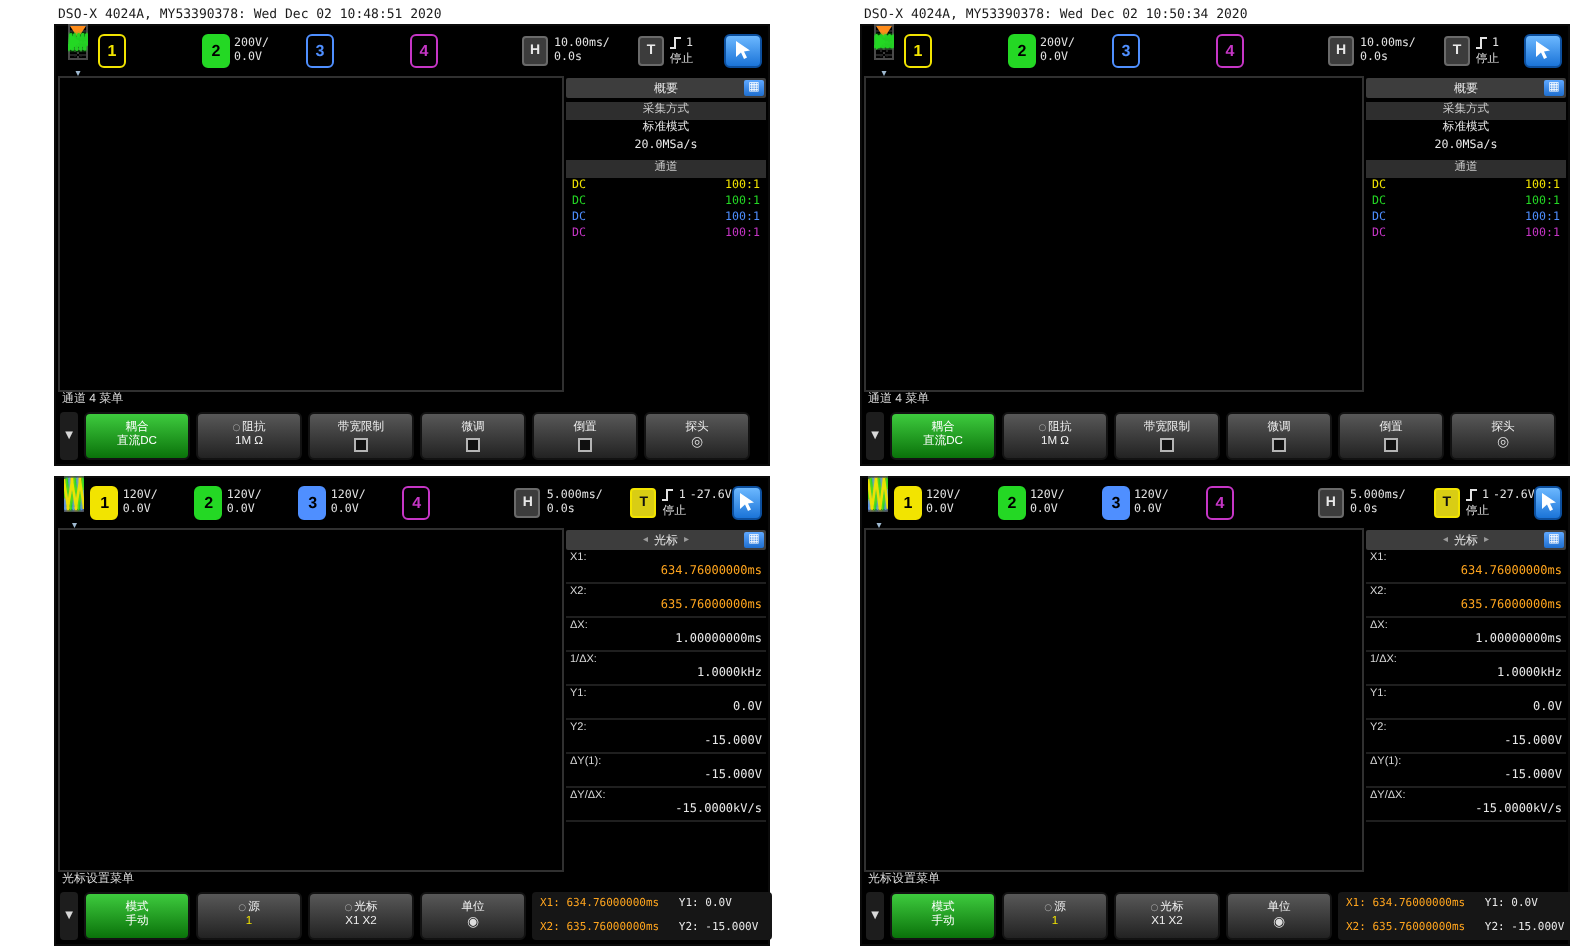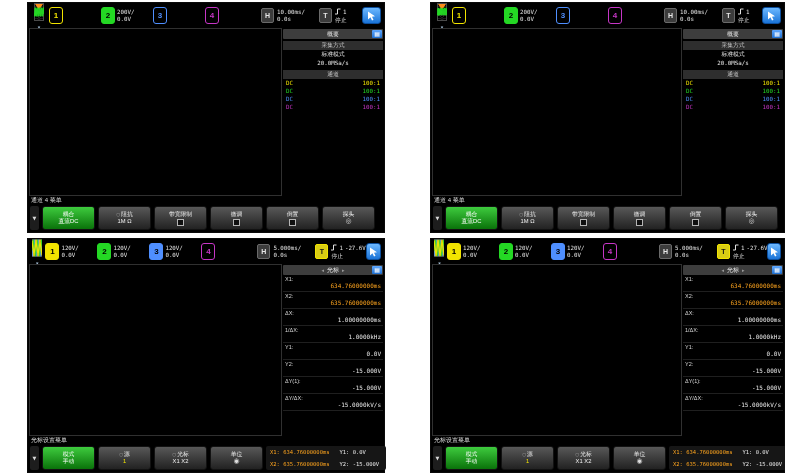--- a/index.html
+++ b/index.html
@@ -68,20 +68,21 @@
   .readout{margin-left:auto;flex:0 0 112px;background:#161616;border-radius:2px;display:grid;grid-auto-flow:column;
            grid-template-rows:1fr 1fr;column-gap:7px;padding:0 4px;font-family:"DejaVu Sans Mono",monospace;font-size:5.5px;line-height:10px;align-items:center;white-space:nowrap;}
   .rx{color:#ffa51e;} .ry{color:#e8e8e8;}
 </style>
 </head>
 <body>
 
 <div id="canvas">
 
 <article class="scope" id="s0">
+      <div class="titlebar">DSO-X 4024A, MY53390378: Wed Dec 02 10:48:51 2020</div>
       <div class="frame">
         <header class="hdr">
           <div class="menu-btn">
             <span>
               <svg width="10" height="18" viewBox="0 0 10 18">
                 <rect x="0" y="0" width="10" height="18" fill="#000"></rect>
                 <line x1="0" y1="0" x2="0" y2="18" stroke="#242424" stroke-width="1" stroke-dasharray="1,2"></line>
                 <line x1="1" y1="0" x2="1" y2="18" stroke="#242424" stroke-width="1" stroke-dasharray="1,2"></line>
                 <line x1="2" y1="0" x2="2" y2="18" stroke="#242424" stroke-width="1" stroke-dasharray="1,2"></line>
                 <line x1="3" y1="0" x2="3" y2="18" stroke="#242424" stroke-width="1" stroke-dasharray="1,2"></line>
@@ -226,20 +227,21 @@
           <div class="skey">
             <div class="skey-top">
               <span>探头</span>
             </div>
             <span class="keyicon">◎</span>
           </div>
         </footer>
       </div>
     </article>
     <article class="scope" id="s1">
+      <div class="titlebar">DSO-X 4024A, MY53390378: Wed Dec 02 10:50:34 2020</div>
       <div class="frame">
         <header class="hdr">
           <div class="menu-btn">
             <span>
               <svg width="10" height="18" viewBox="0 0 10 18">
                 <rect x="0" y="0" width="10" height="18" fill="#000"></rect>
                 <line x1="0" y1="0" x2="0" y2="18" stroke="#242424" stroke-width="1" stroke-dasharray="1,2"></line>
                 <line x1="1" y1="0" x2="1" y2="18" stroke="#242424" stroke-width="1" stroke-dasharray="1,2"></line>
                 <line x1="2" y1="0" x2="2" y2="18" stroke="#242424" stroke-width="1" stroke-dasharray="1,2"></line>
                 <line x1="3" y1="0" x2="3" y2="18" stroke="#242424" stroke-width="1" stroke-dasharray="1,2"></line>

